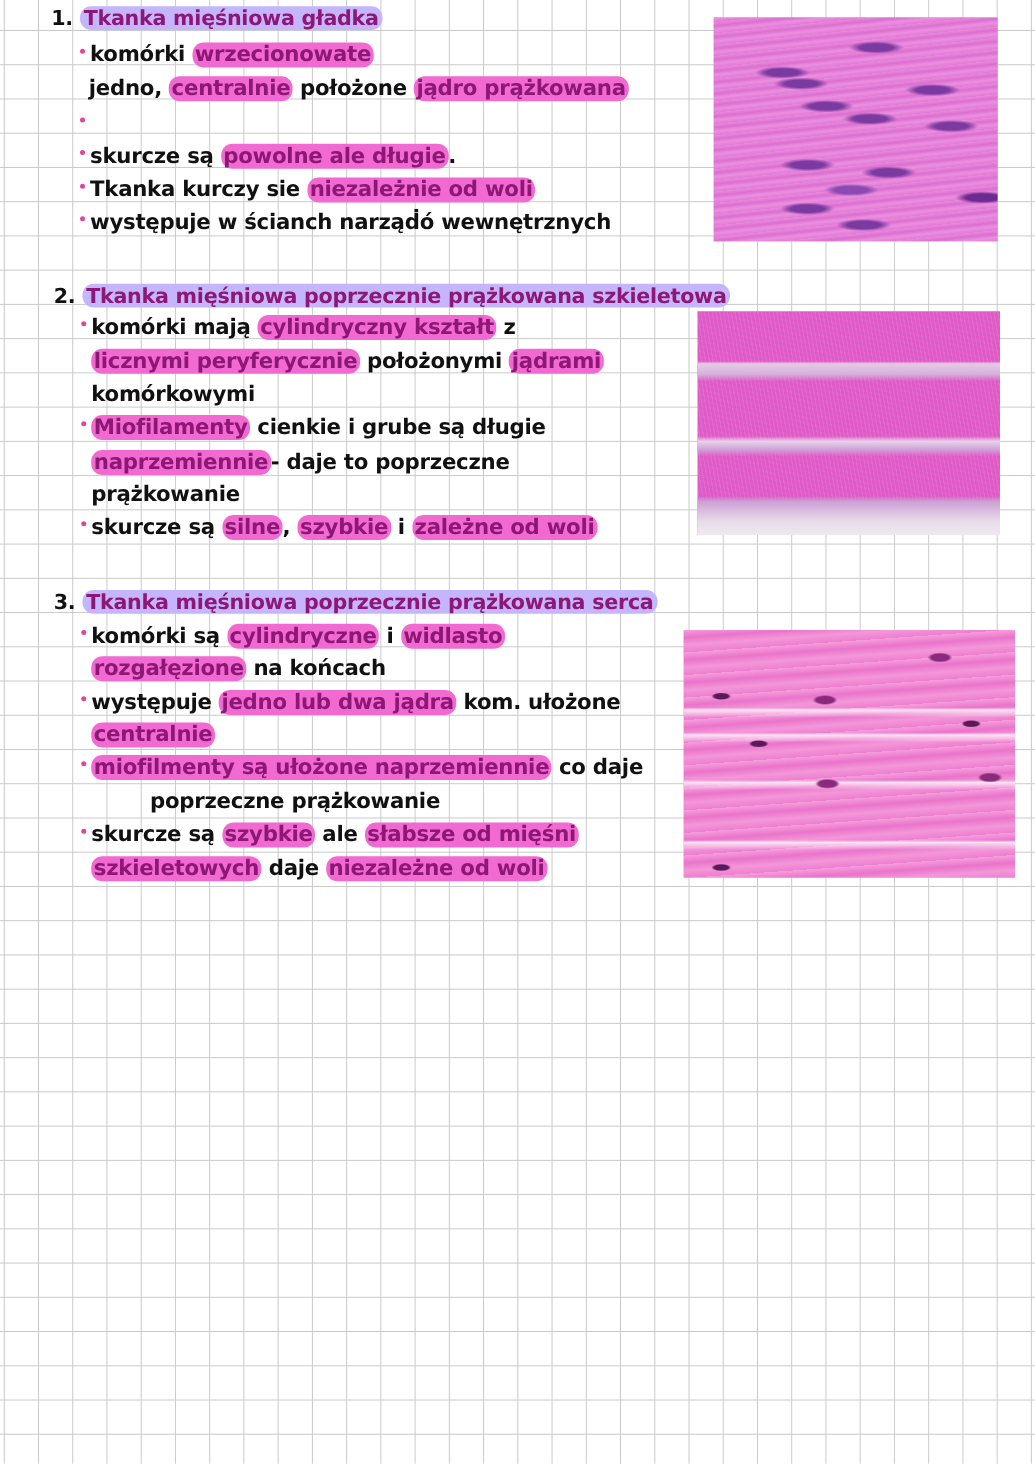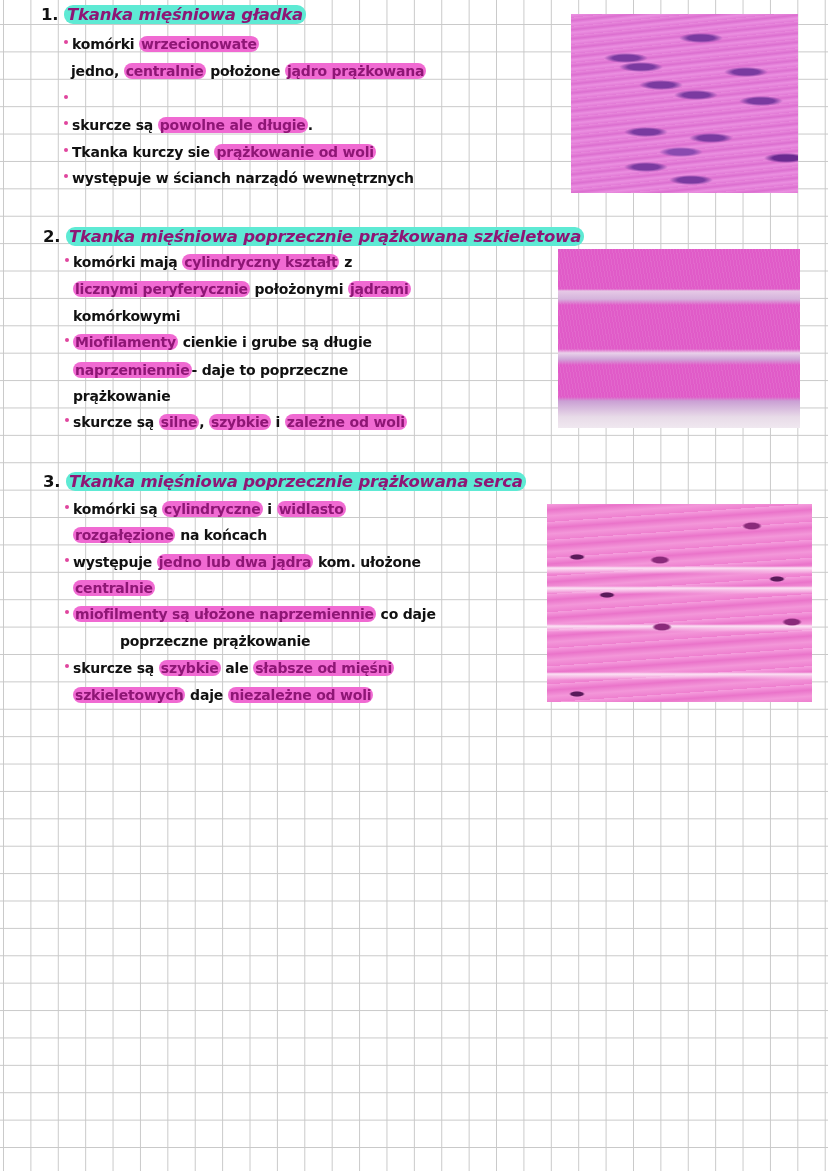--- a/index.html
+++ b/index.html
@@ -10,38 +10,37 @@
       linear-gradient(to right, #c9c9c9 1px, transparent 1px),
       linear-gradient(to bottom, #c9c9c9 1px, transparent 1px);
     background-size: 27.4px 27.4px;
     background-position: 3px 24px;
     font-family: "DejaVu Sans", sans-serif;
     color: #111111;
   }
   .note { position: absolute; left: 0; top: 0; width: 828px; }
   .line {
     position: absolute; white-space: nowrap;
-    font-size: 14px; line-height: 22px; letter-spacing: -0.2px;
+    font-size: 17px; line-height: 22px; letter-spacing: -0.2px;
     font-weight: bold;
   }
   .title { font-size: 16.5px; }
   .num { color: #111; }
   .hl {
     background: #f06ad2;
     color: #8e1675;
     border-radius: 9px;
     padding: 0 2px;
     font-weight: bold;
   }
   .t-hl {
-    background: #5eead4;
+    background: #c4b5fd;
     color: #8e1675;
     border-radius: 9px;
     padding: 0 3px;
-    font-style: italic;
   }
   .bullet {
     display: inline-block; width: 4px; height: 4px; border-radius: 50%;
     background: #e0459e; margin-right: 4px; vertical-align: middle;
     position: relative; top: -3px;
   }
   .img {
     position: absolute; overflow: hidden;
   }
   .img-smooth {
@@ -95,21 +94,21 @@
   <div>
     <div class="line title" style="left:41px; top:4px;">
       <span class="num">1.</span>
       <span class="t-hl">Tkanka mięśniowa gładka</span>
     </div>
     <div class="lines">
         <div class="line" style="top: 33px; left: 64px;"><span class="bullet"></span><span>komórki </span><span class="hl">wrzecionowate</span></div>
         <div class="line" style="top: 60px; left: 71px;"><span>jedno, </span><span class="hl">centralnie</span><span> położone </span><span class="hl">jądro prążkowana</span></div>
         <div class="line" style="top: 88px; left: 64px;"><span class="bullet"></span></div>
         <div class="line" style="top: 114px; left: 64px;"><span class="bullet"></span><span>skurcze są </span><span class="hl">powolne ale długie</span><span>.</span></div>
-        <div class="line" style="top: 141px; left: 64px;"><span class="bullet"></span><span>Tkanka kurczy sie </span><span class="hl">prążkowanie od woli</span></div>
+        <div class="line" style="top: 141px; left: 64px;"><span class="bullet"></span><span>Tkanka kurczy sie </span><span class="hl">niezależnie od woli</span></div>
         <div class="line" style="top: 167px; left: 64px;"><span class="bullet"></span><span>występuje w ścianch narząḋó wewnętrznych</span></div>
       </div>
     <div class="img img-smooth" title="smooth-muscle-micrograph"></div>
   </div>
 
   <div>
     <div class="line title" style="left:43px; top:226px;">
       <span class="num">2.</span>
       <span class="t-hl">Tkanka mięśniowa poprzecznie prążkowana szkieletowa</span>
     </div>

